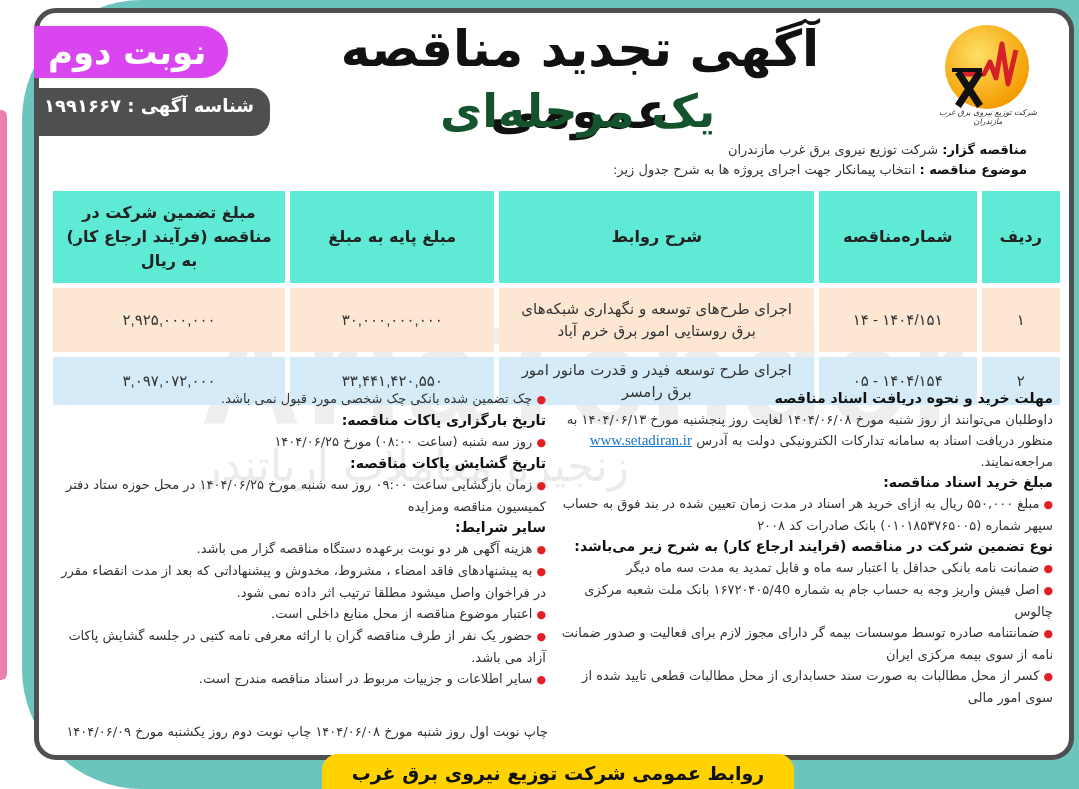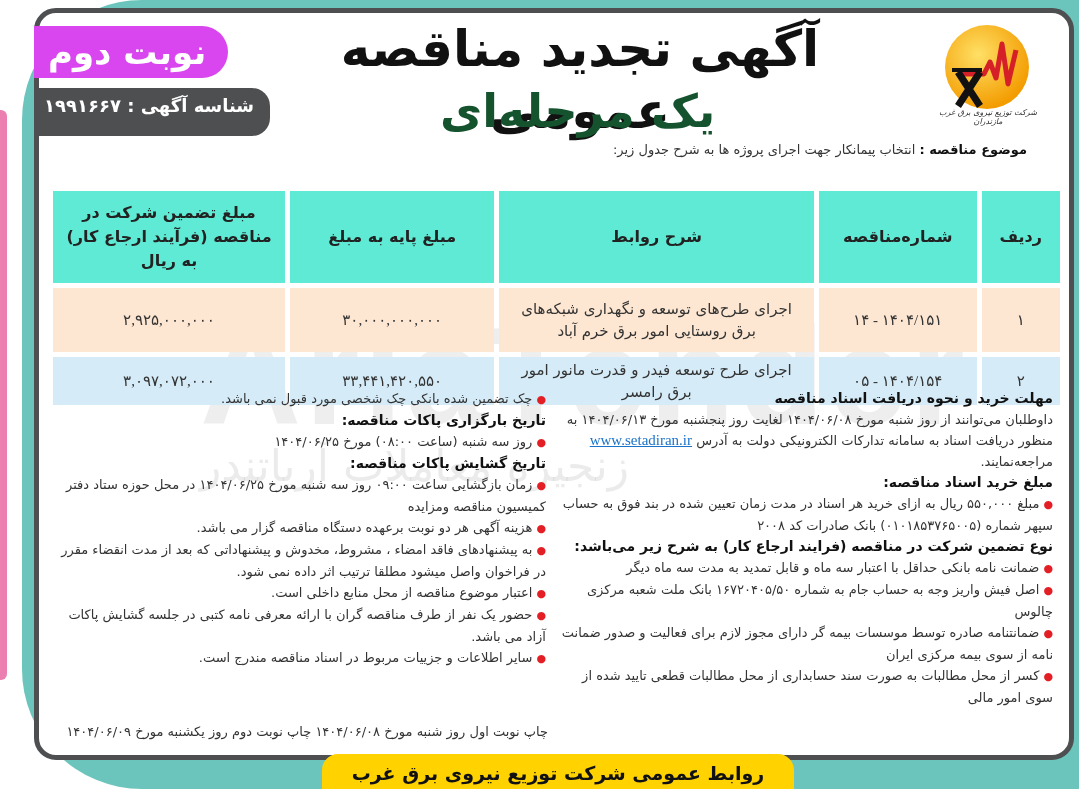--- a/index.html
+++ b/index.html
@@ -22,21 +22,21 @@
   .title-sub { position: absolute; left: 440px; top: 82px; width: 320px; text-align: left; font-size: 46px; font-weight: bold; color: #14532d; direction: rtl; line-height: 58px; }
 
   .meta { position: absolute; right: 52px; top: 140px; width: 600px; direction: rtl; font-size: 13px; line-height: 20px; color: #333; }
   .meta b { color: #111; }
 
   table.tenders { position: absolute; left: 48px; top: 186px; width: 1017px; border-collapse: separate; border-spacing: 5px; direction: rtl; font-size: 15px; }
   table.tenders th { background: #5eead4; height: 72px; font-weight: bold; font-size: 16px; color: #222; line-height: 24px; padding: 10px 6px; }
   table.tenders td { text-align: center; height: 64px; padding: 2px 8px; line-height: 22px; color: #333; }
   table.tenders tr.r1 td { background: #fde7d2; }
   table.tenders tr.r2 td { background: #d5ebf7; height: 42px; }
-  .num { font-family: Liberation Serif, serif; letter-spacing: 0.5px; }
+  .num { font-family: Liberation Sans, sans-serif; letter-spacing: 0.5px; }
 
   .watermark { position: absolute; left: 200px; top: 295px; font-size: 140px; font-weight: bold; color: rgba(120,120,120,0.13); font-family: "Liberation Sans", sans-serif; letter-spacing: 4px; pointer-events: none; }
   .watermark-fa { position: absolute; left: 200px; top: 440px; font-size: 44px; color: rgba(120,120,120,0.15); direction: rtl; letter-spacing: 22px; pointer-events: none; }
 
   .col-right { position: absolute; right: 26px; top: 388px; width: 496px; direction: rtl; font-size: 13px; line-height: 21px; color: #333; }
   .col-left { position: absolute; left: 48px; top: 388px; width: 498px; direction: rtl; font-size: 13px; line-height: 21px; color: #333; }
   .sec-title { font-weight: bold; color: #111; font-size: 14px; }
   .bullet::before { content: "●"; color: #e31e24; margin-left: 4px; font-size: 11px; }
   .link { color: #1a73c9; text-decoration: underline; font-family: "Liberation Serif", serif; font-size: 15px; }
   .print-line { position: absolute; left: 48px; top: 724px; width: 500px; direction: rtl; font-size: 13px; color: #333; }
@@ -69,20 +69,24 @@
   <polyline points="20,52 42,52 48,40 54,56 60,22 66,62 74,28" fill="none" stroke="#d62027" stroke-width="5" stroke-linejoin="round"></polyline>
   <rect x="10" y="46" width="30" height="4" fill="#111"></rect>
   <path d="M16 50 L38 84 M38 50 L16 84" stroke="#111" stroke-width="7"></path>
 </svg>
 <div class="logo-caption">شرکت توزیع نیروی برق غرب مازندران</div>
 
 <div class="title-main">آگهی تجدید مناقصه عمومی</div>
 <div class="title-sub">یک مرحله‌ای</div>
 
 <div class="meta">
+  <div>
+    <b>مناقصه گزار:</b>
+    <span>شرکت توزیع نیروی برق غرب مازندران</span>
+  </div>
   <div>
     <b>موضوع مناقصه :</b>
     <span>انتخاب پیمانکار جهت اجرای پروژه ها به شرح جدول زیر:</span>
   </div>
 </div>
 
 <table class="tenders">
   <colgroup>
     <col style="width:80px">
       <col style="width:160px">
@@ -121,31 +125,32 @@
   <div class="sec-title">مهلت خرید و نحوه دریافت اسناد مناقصه</div>
   <div>
     <span>داوطلبان می‌توانند از روز شنبه مورخ ۱۴۰۴/۰۶/۰۸ لغایت روز پنجشنبه مورخ ۱۴۰۴/۰۶/۱۳ به منظور دریافت اسناد به سامانه تدارکات الکترونیکی دولت به آدرس</span>
     <span class="link">www.setadiran.ir</span>
     <span>مراجعه‌نمایند.</span>
   </div>
   <div class="sec-title">مبلغ خرید اسناد مناقصه:</div>
   <div class="bullet">مبلغ ۵۵۰,۰۰۰ ریال به ازای خرید هر اسناد در مدت زمان تعیین شده در بند فوق به حساب سپهر شماره (۰۱۰۱۸۵۳۷۶۵۰۰۵) بانک صادرات کد ۲۰۰۸</div>
   <div class="sec-title">نوع تضمین شرکت در مناقصه (فرایند ارجاع کار) به شرح زیر می‌باشد:</div>
   <div class="bullet">ضمانت نامه بانکی حداقل با اعتبار سه ماه و قابل تمدید به مدت سه ماه دیگر</div>
-  <div class="bullet">اصل فیش واریز وجه به حساب جام به شماره ۱۶۷۲۰۴۰۵/۵۰ بانک ملت شعبه مرکزی چالوس</div>
+  <div class="bullet">اصل فیش واریز وجه به حساب جام به شماره ۱۶۷۲۰۴۰۵/40 بانک ملت شعبه مرکزی چالوس</div>
   <div class="bullet">ضمانتنامه صادره توسط موسسات بیمه گر دارای مجوز لازم برای فعالیت و صدور ضمانت نامه از سوی بیمه مرکزی ایران</div>
   <div class="bullet">کسر از محل مطالبات به صورت سند حسابداری از محل مطالبات قطعی تایید شده از سوی امور مالی</div>
 </div>
 
 <div class="col-left">
   <div class="bullet">چک تضمین شده بانکی چک شخصی مورد قبول نمی باشد.</div>
   <div class="sec-title">تاریخ بارگزاری پاکات مناقصه:</div>
   <div class="bullet">روز سه شنبه (ساعت ۰۸:۰۰) مورخ ۱۴۰۴/۰۶/۲۵</div>
   <div class="sec-title">تاریخ گشایش پاکات مناقصه:</div>
   <div class="bullet">زمان بازگشایی ساعت ۰۹:۰۰ روز سه شنبه مورخ ۱۴۰۴/۰۶/۲۵ در محل حوزه ستاد دفتر کمیسیون مناقصه ومزایده</div>
+  <div class="sec-title">سایر شرایط:</div>
   <div class="bullet">هزینه آگهی هر دو نوبت برعهده دستگاه مناقصه گزار می باشد.</div>
   <div class="bullet">به پیشنهادهای فاقد امضاء ، مشروط، مخدوش و پیشنهاداتی که بعد از مدت انقضاء مقرر در فراخوان واصل میشود مطلقا ترتیب اثر داده نمی شود.</div>
   <div class="bullet">اعتبار موضوع مناقصه از محل منابع داخلی است.</div>
   <div class="bullet">حضور یک نفر از طرف مناقصه گران با ارائه معرفی نامه کتبی در جلسه گشایش پاکات آزاد می باشد.</div>
   <div class="bullet">سایر اطلاعات و جزییات مربوط در اسناد مناقصه مندرج است.</div>
 </div>
 <div class="print-line">چاپ نوبت اول روز شنبه مورخ ۱۴۰۴/۰۶/۰۸  چاپ نوبت دوم روز یکشنبه مورخ ۱۴۰۴/۰۶/۰۹</div>
 
 <div class="footer-band">روابط عمومی شرکت توزیع نیروی برق غرب مازندران</div>
 

